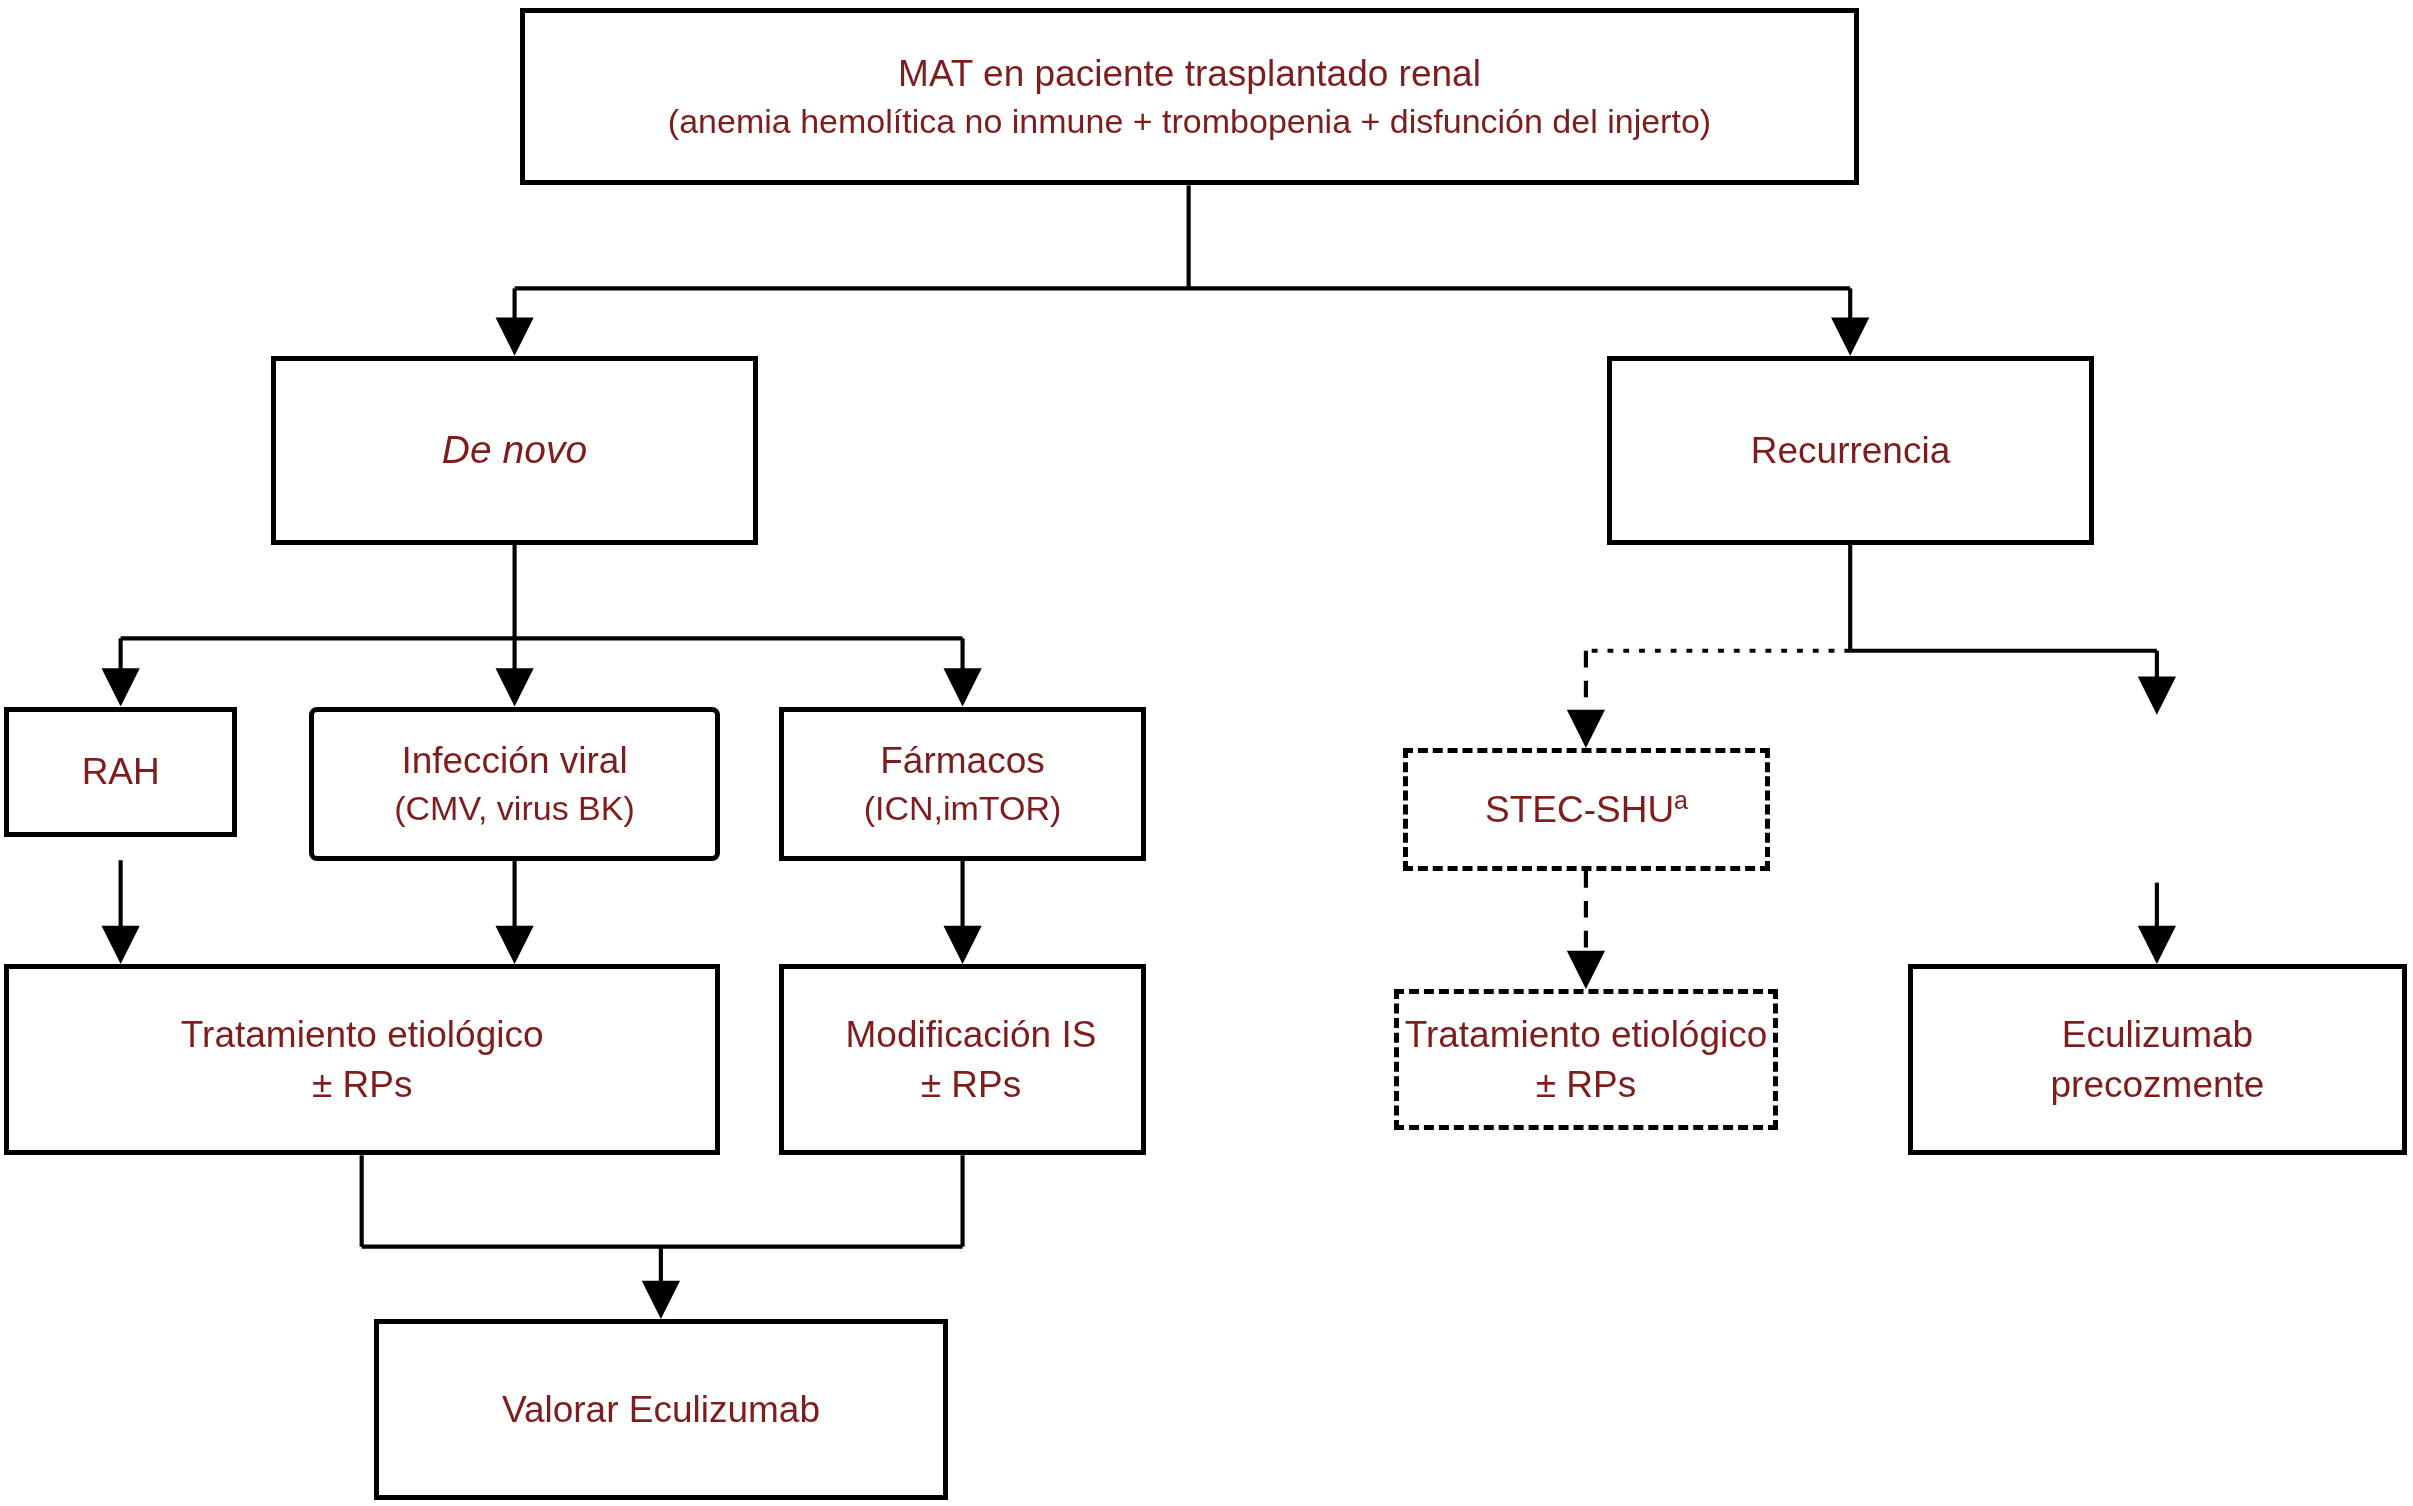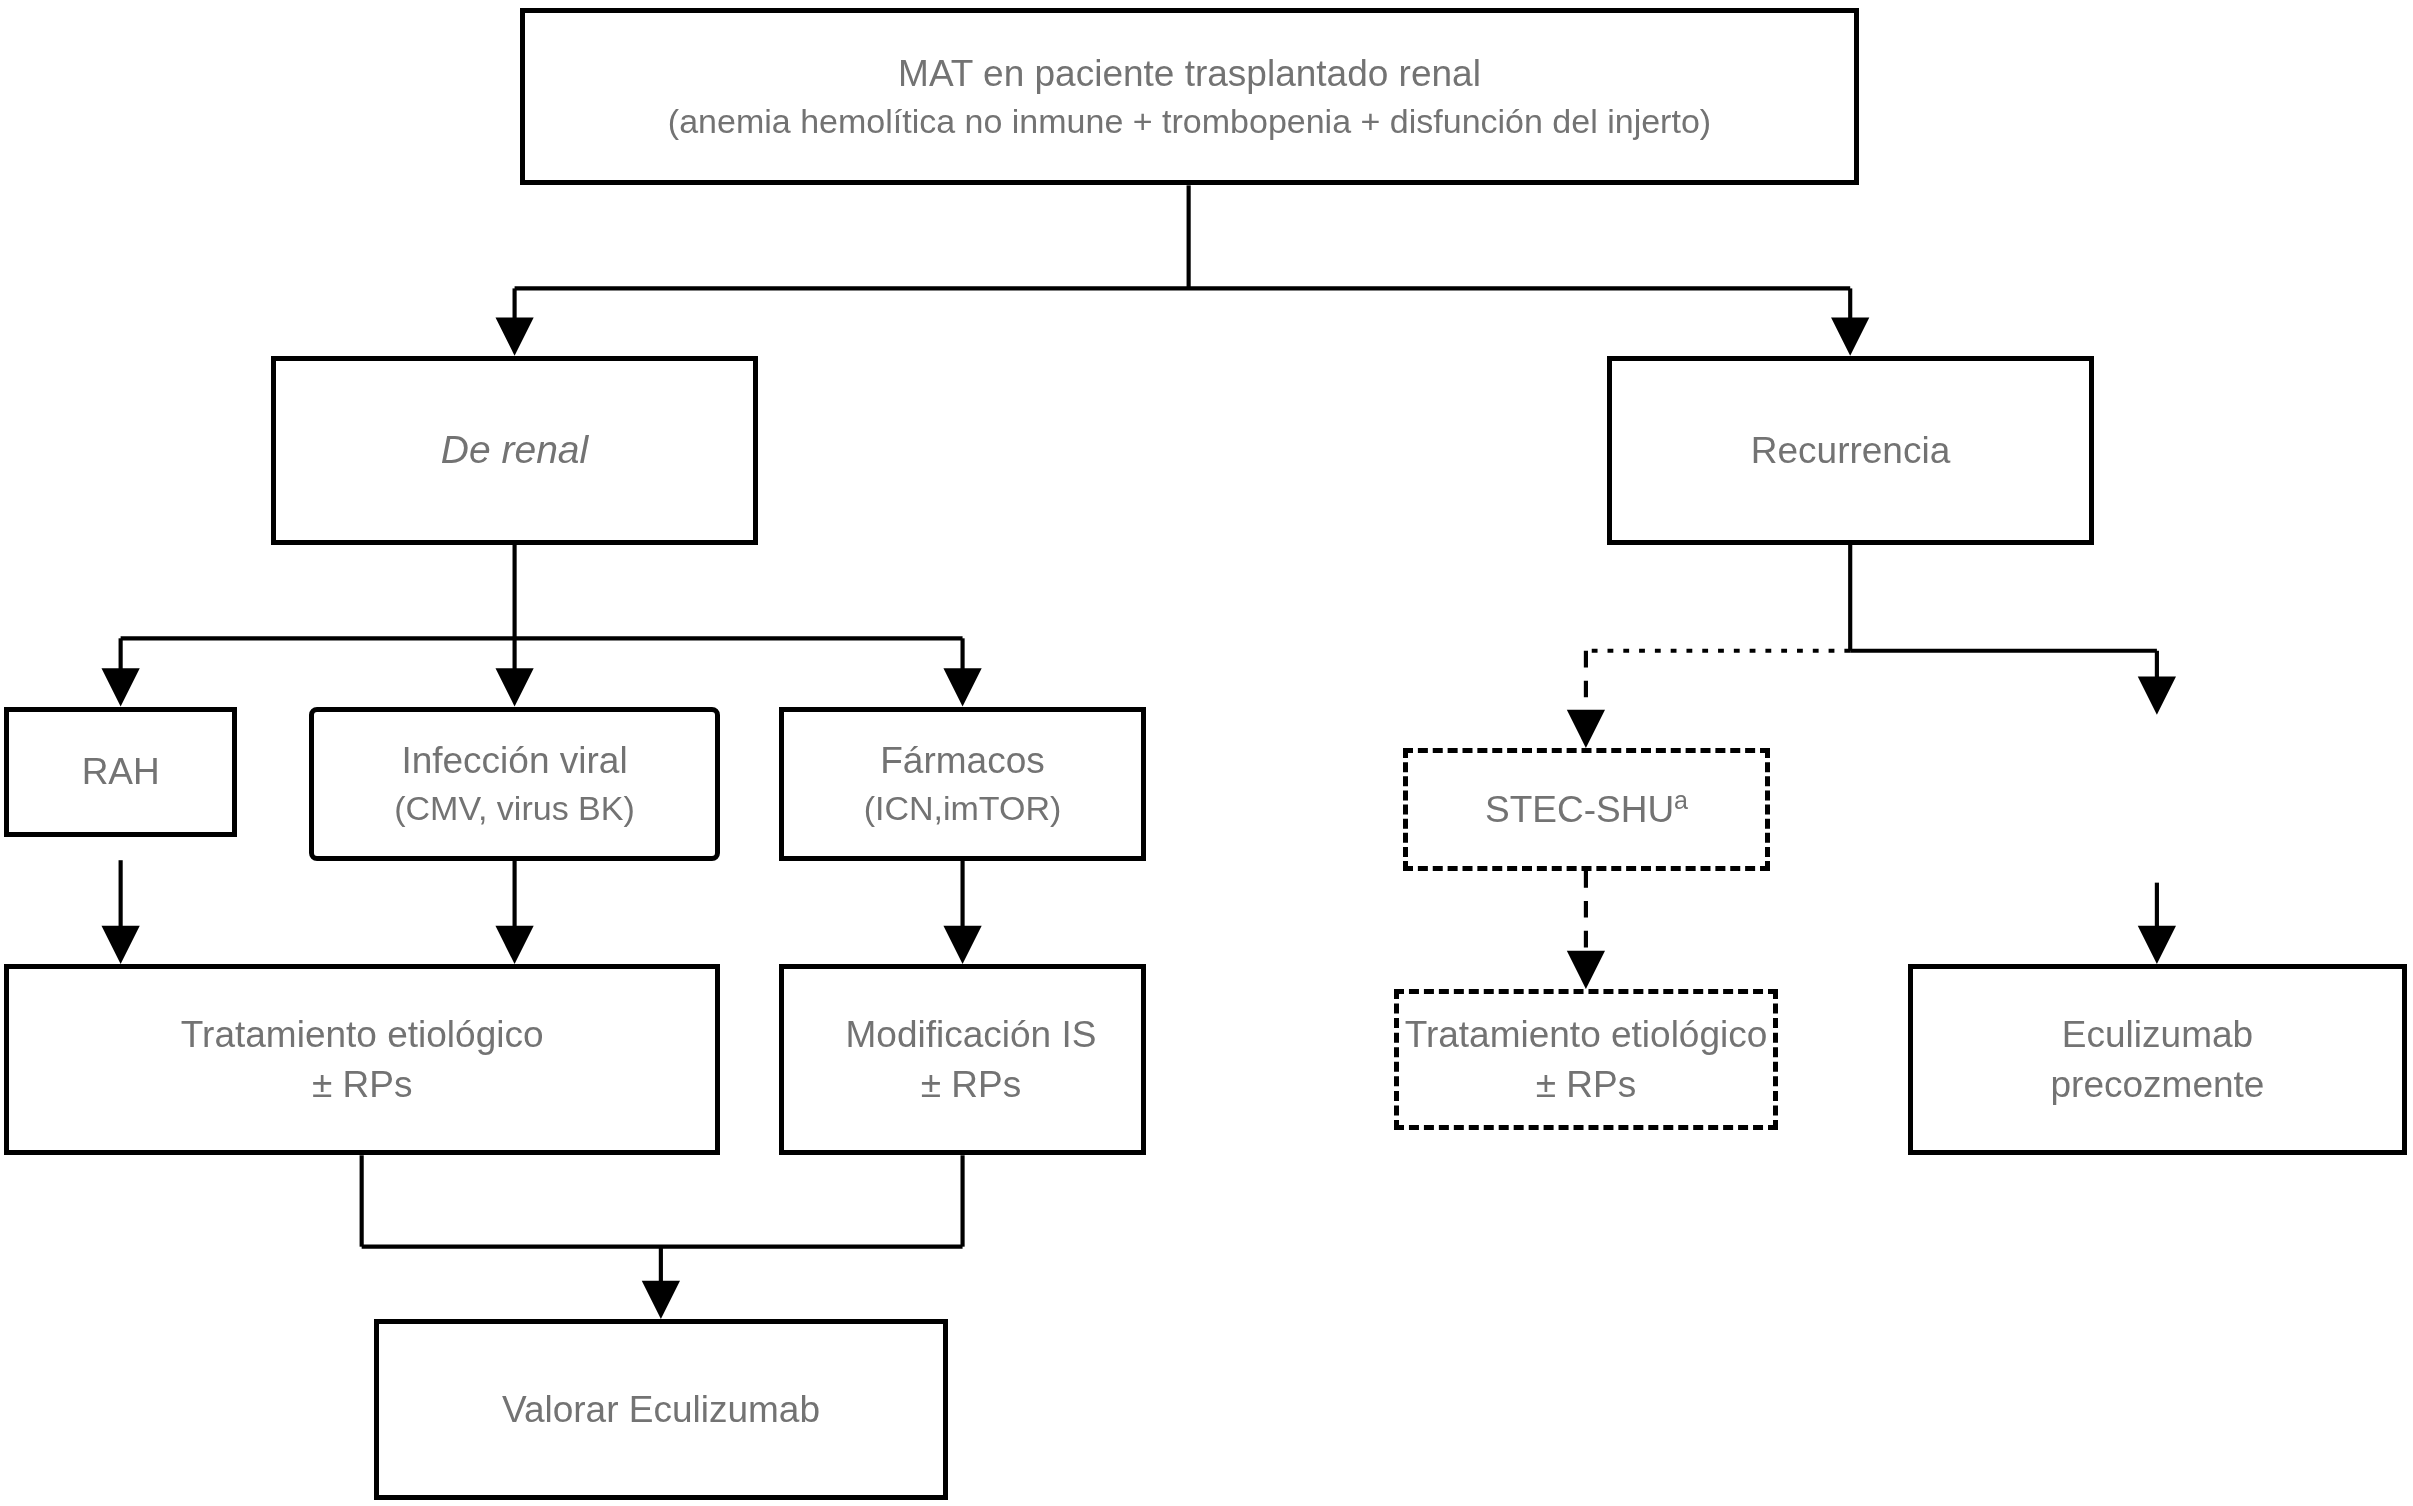--- a/index.html
+++ b/index.html
@@ -6,21 +6,21 @@
     margin: 0;
     padding: 0;
     background: #ffffff;
   }
   #canvas {
     position: relative;
     width: 2413px;
     height: 1506px;
     background: #ffffff;
     font-family: "Liberation Sans", "DejaVu Sans", sans-serif;
-    color: #737373;
+    color: #7f1d1d;
   }
   #connectors {
     position: absolute;
     left: 0; top: 0;
     width: 2413px; height: 1506px;
   }
   .node {
     position: absolute;
     background: #ffffff;
     border: 5px solid #000000;
@@ -111,21 +111,21 @@
       <polygon points="2572,1114 2618,1114 2595,1160"></polygon>
     </g>
   </svg>
 
   <div class="node" id="node-root">
     <div class="l1">MAT en paciente trasplantado renal</div>
     <div class="l2">(anemia hemolítica no inmune + trombopenia + disfunción del injerto)</div>
   </div>
 
   <div class="node" id="node-de-novo">
-    <div class="italic">De renal</div>
+    <div class="italic">De novo</div>
   </div>
 
   <div class="node" id="node-recurrencia">
     <div class="single">Recurrencia</div>
   </div>
 
   <div class="node" id="node-rah">
     <div class="single">RAH</div>
   </div>
 

